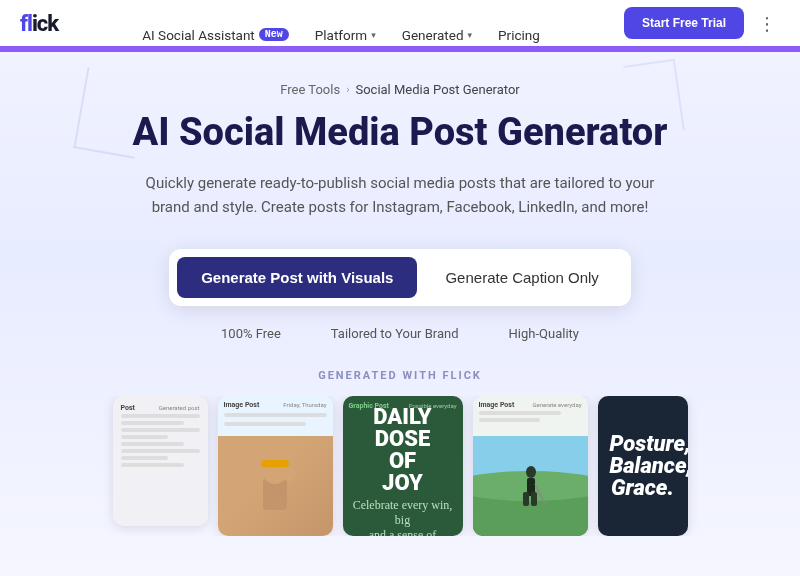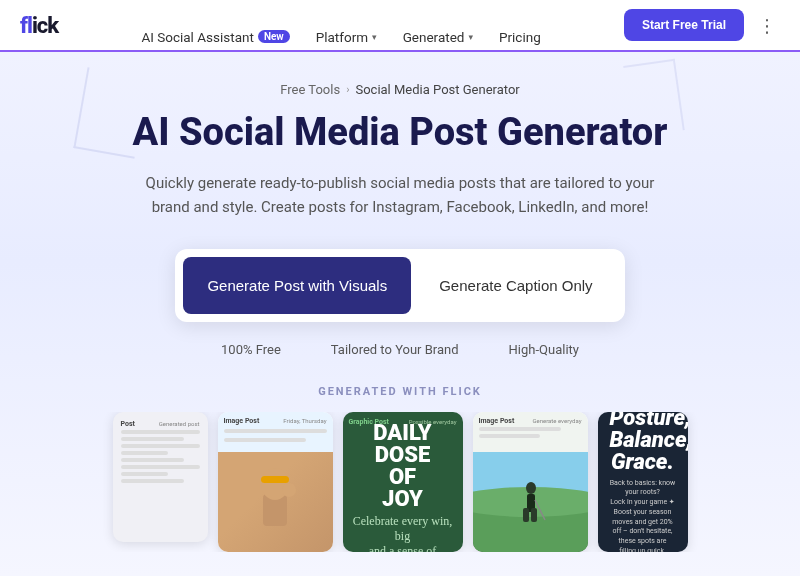--- a/index.html
+++ b/index.html
@@ -12,21 +12,21 @@
     }
 
     
     .navbar {
       display: flex;
       align-items: center;
       justify-content: space-between;
       padding: 0 20px;
       height: 52px;
       background: #fff;
-      border-bottom: 2px solid #8b5cf6;
+      border-bottom: 6px solid #8b5cf6;
       position: relative;
       z-index: 10;
     }
     .nav-logo {
       font-size: 22px;
       font-weight: 800;
       color: #1a1a2e;
       letter-spacing: -1px;
     }
     .nav-links {
@@ -45,20 +45,21 @@
       cursor: pointer;
       border-radius: 6px;
     }
     .nav-badge {
       background: #4f46e5;
       color: #fff;
       font-size: 10px;
       font-weight: 600;
       padding: 1px 6px;
       border-radius: 10px;
+      font-family: Liberation Mono, monospace;
     }
     .nav-caret {
       font-size: 9px;
       color: #666;
     }
     .nav-cta {
       background: #4f46e5;
       color: #fff;
       border: none;
       padding: 9px 18px;
@@ -163,24 +164,24 @@
       border-radius: 12px;
       padding: 8px;
       box-shadow: 0 4px 20px rgba(0,0,0,0.10);
       gap: 4px;
       margin-bottom: 20px;
     }
     .btn-primary {
       background: #2d2d7f;
       color: #fff;
       border: none;
-      padding: 20px 24px;
+      padding: 12px 24px;
       border-radius: 8px;
       font-size: 15px;
-      font-weight: 400;
+      font-weight: 700;
       cursor: pointer;
     }
     .btn-secondary {
       background: transparent;
       color: #333;
       border: none;
       padding: 12px 24px;
       border-radius: 8px;
       font-size: 15px;
       font-weight: 500;
@@ -500,18 +501,17 @@
           <rect x="58" y="56" width="6" height="14" rx="2" fill="#2a3a2a"></rect>
 
           <line x1="62" y1="48" x2="72" y2="68" stroke="#888" stroke-width="1.5"></line>
         </svg>
       </div>
     </div>
 
     <div class="preview-card card-5">
       <div class="card-5-inner">
         <div class="pbg-title">Posture,<br>Balance,<br>Grace.</div>
-        <div class="pbg-subtitle">Back to basics: know your roots?<br>Lock in your game ✦<br>Boost your season moves and get 20% off – don't hesitate, these spots are<br>filling up quick.</div>
       </div>
     </div>
 
   </div>
 </section>
 
 </body></html>

